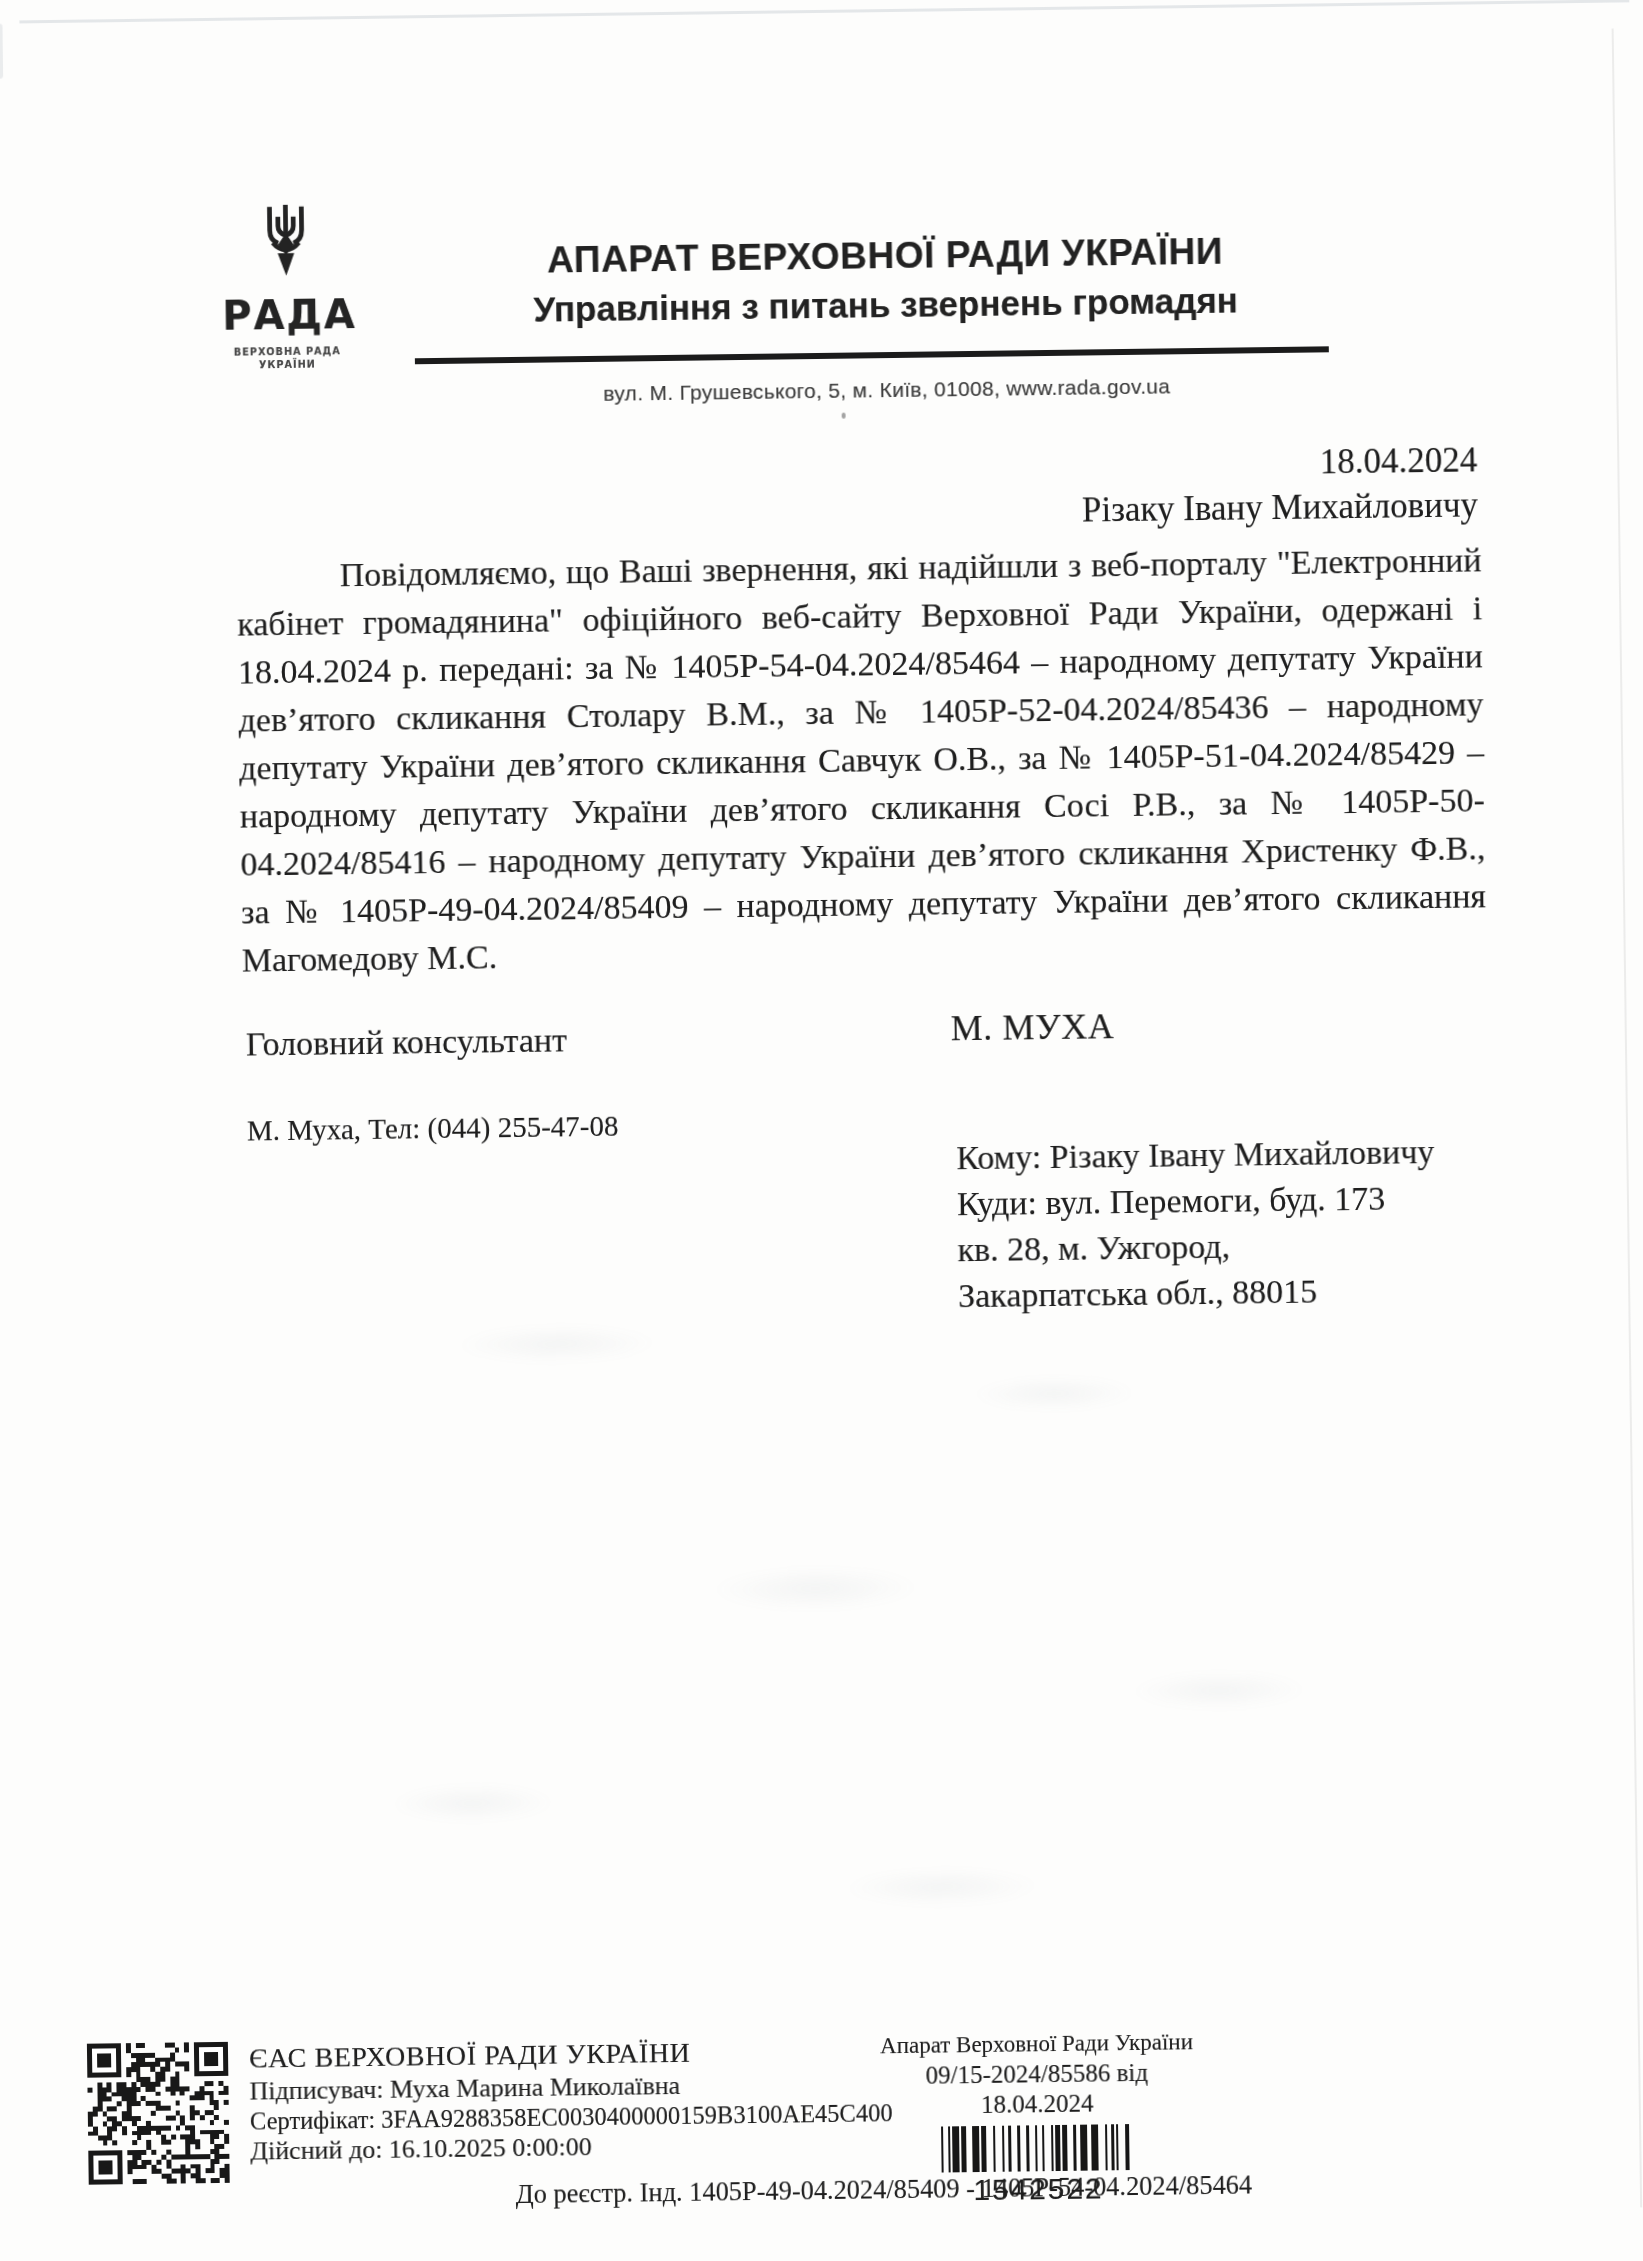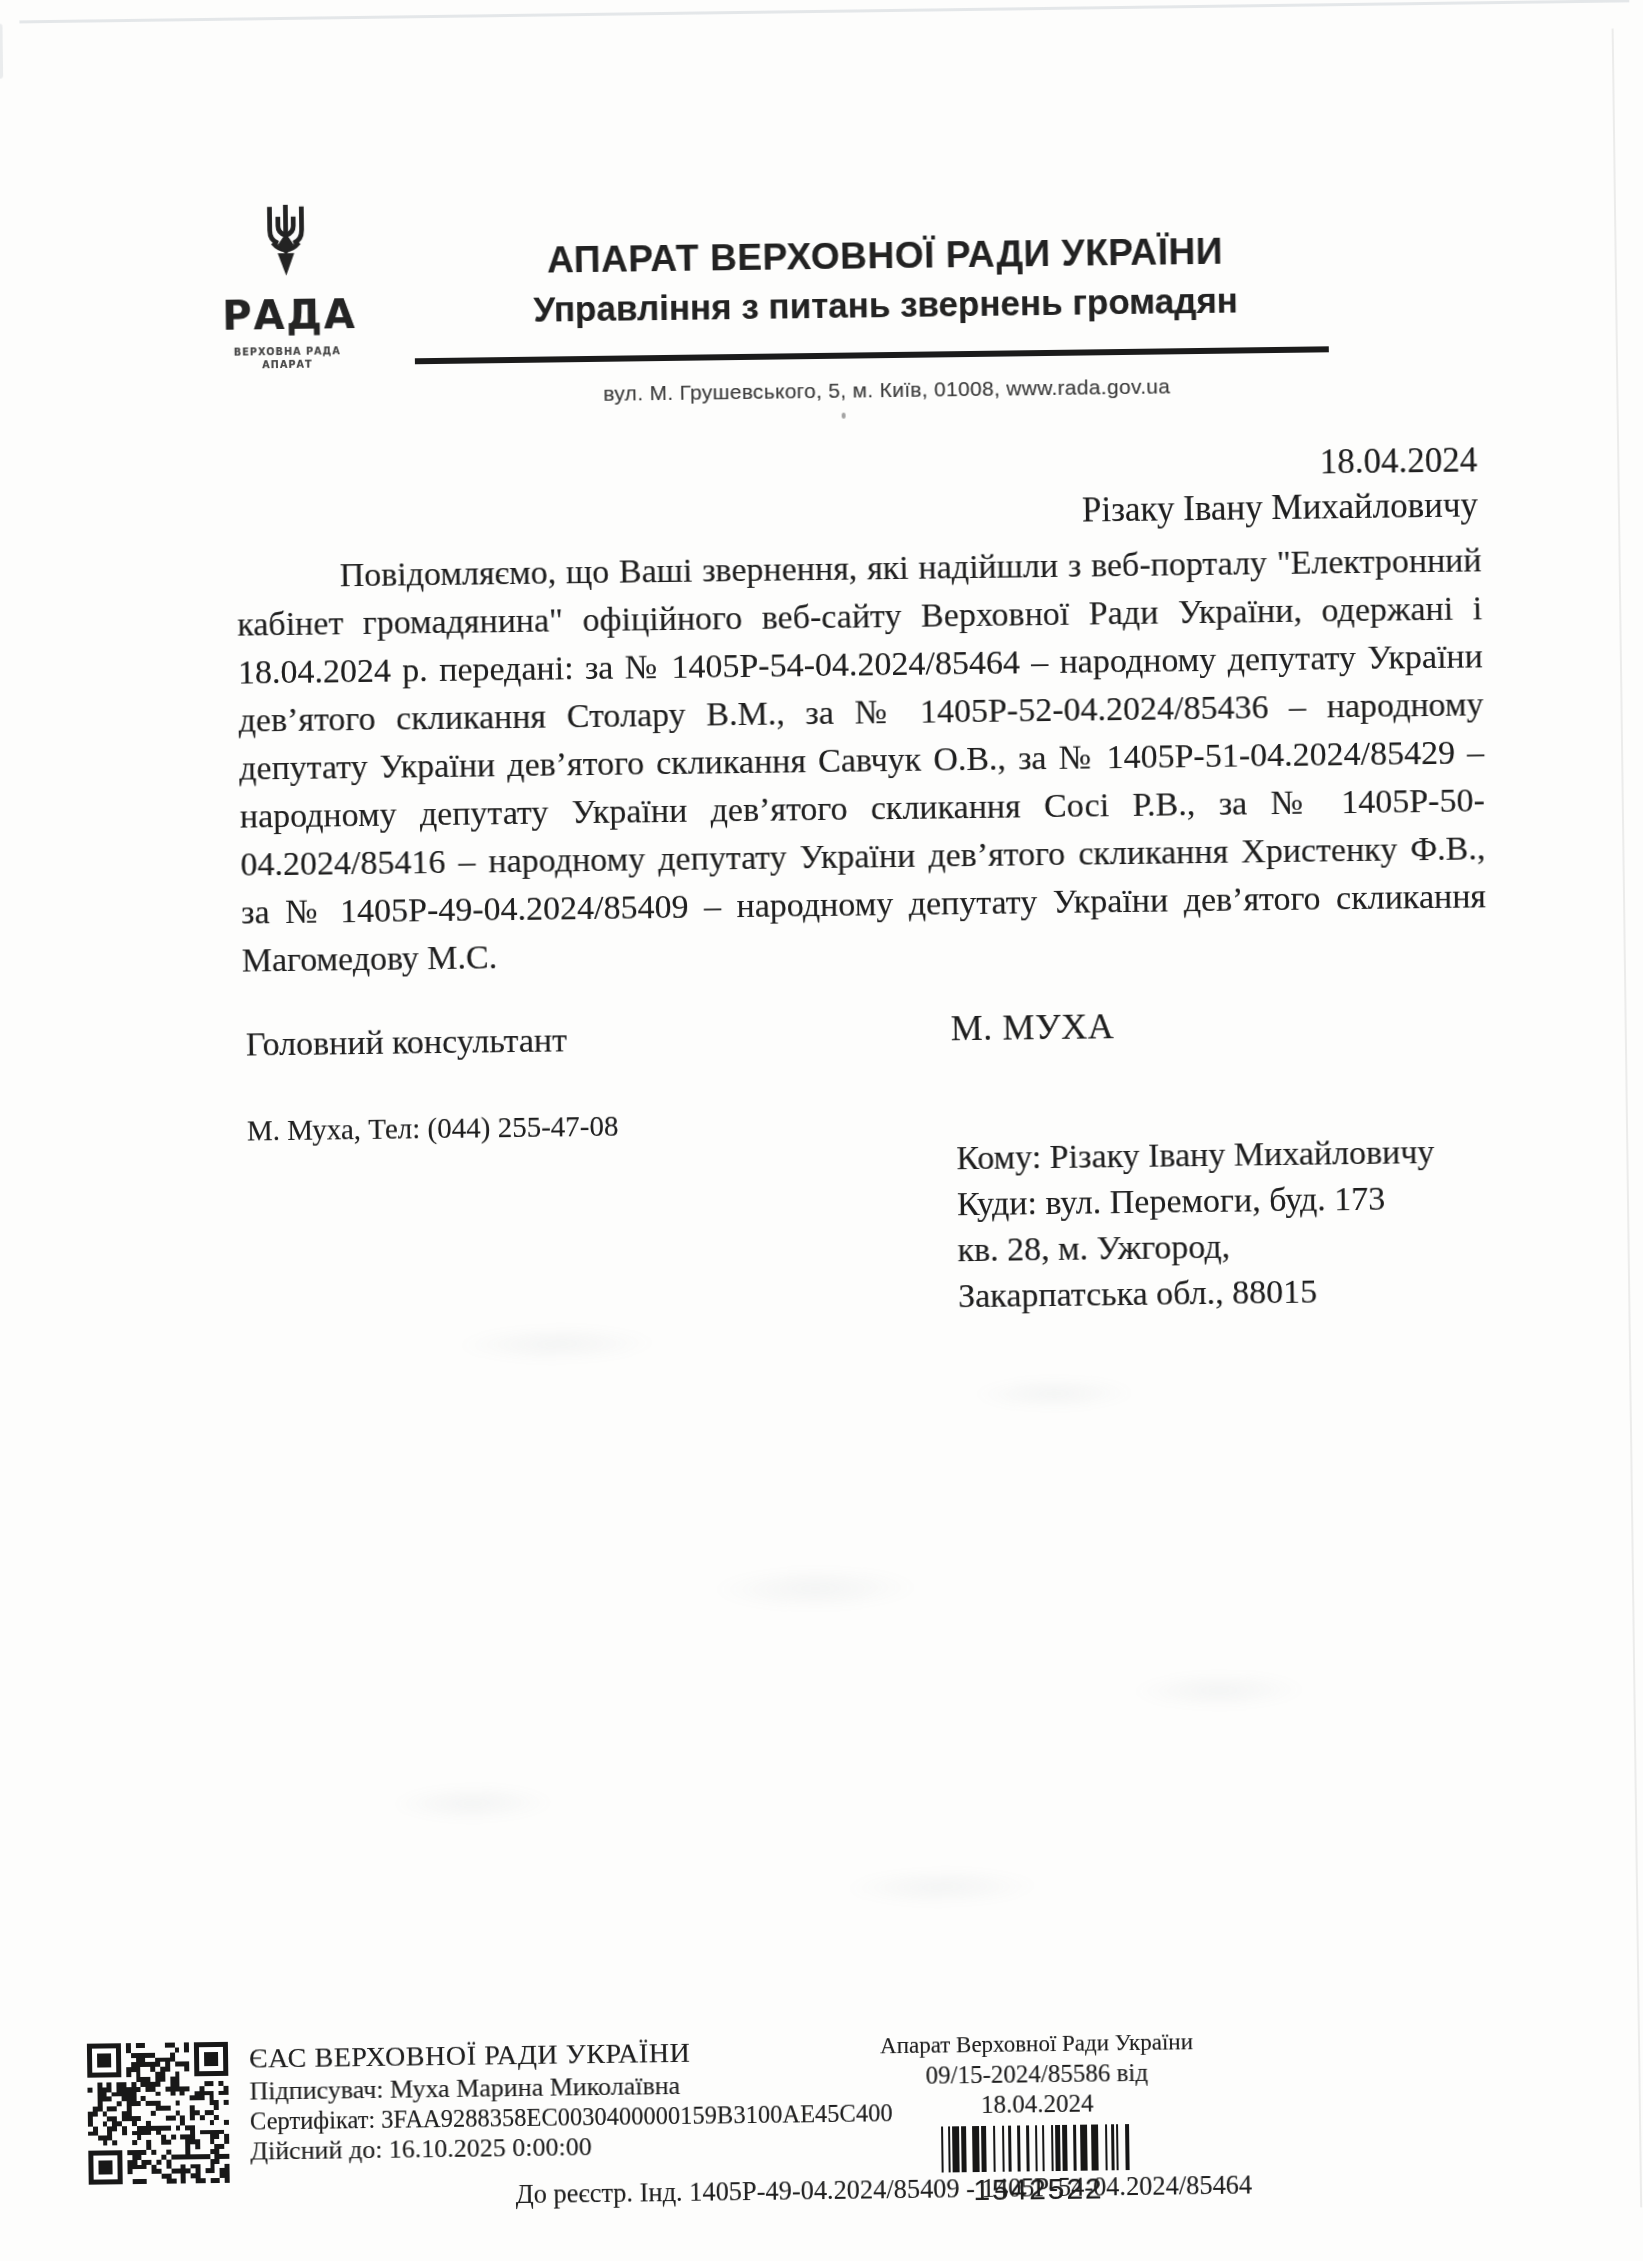--- a/index.html
+++ b/index.html
@@ -85,21 +85,21 @@
           <path d="M50 2 V56"></path>
           <path d="M37 22 V38 Q37 50 50 54 Q63 50 63 38 V22"></path>
           <path d="M28 66 Q38 78 50 78 Q62 78 72 66"></path>
         </g>
         <path d="M50 50 L63 69 L50 88 L37 69 Z" fill="#232323"></path>
         <path d="M36 84 H64 L50 122 Z" fill="#232323"></path>
       </svg>
       <div class="logo-word">РАДА</div>
       <div class="logo-sub">
         <span>ВЕРХОВНА РАДА</span><br>
-        <span>АПАРАТ</span>
+        <span>УКРАЇНИ</span>
       </div>
     </div>
     <div class="org">АПАРАТ ВЕРХОВНОЇ РАДИ УКРАЇНИ</div>
     <div class="dept">Управління з питань звернень громадян</div>
     <div class="rule"></div>
     <div class="addr">вул. М. Грушевського, 5, м. Київ, 01008,  www.rada.gov.ua</div>
 
     <div class="date">18.04.2024</div>
     <div class="addressee">Різаку Івану Михайловичу</div>
     <p class="bodytext">Повідомляємо, що Ваші звернення, які надійшли з веб-порталу "Електронний кабінет громадянина" офіційного веб-сайту Верховної Ради України, одержані і 18.04.2024 р. передані: за № 1405Р-54-04.2024/85464 – народному депутату України дев’ятого скликання Столару В.М., за № 1405Р-52-04.2024/85436 – народному депутату України дев’ятого скликання Савчук О.В., за № 1405Р-51-04.2024/85429 – народному депутату України дев’ятого скликання Сосі Р.В., за № 1405Р-50-04.2024/85416 – народному депутату України дев’ятого скликання Христенку Ф.В., за № 1405Р-49-04.2024/85409 – народному депутату України дев’ятого скликання Магомедову М.С.</p>

